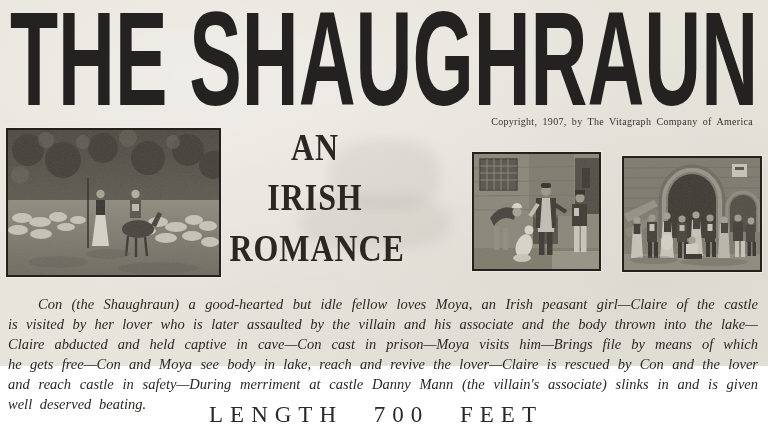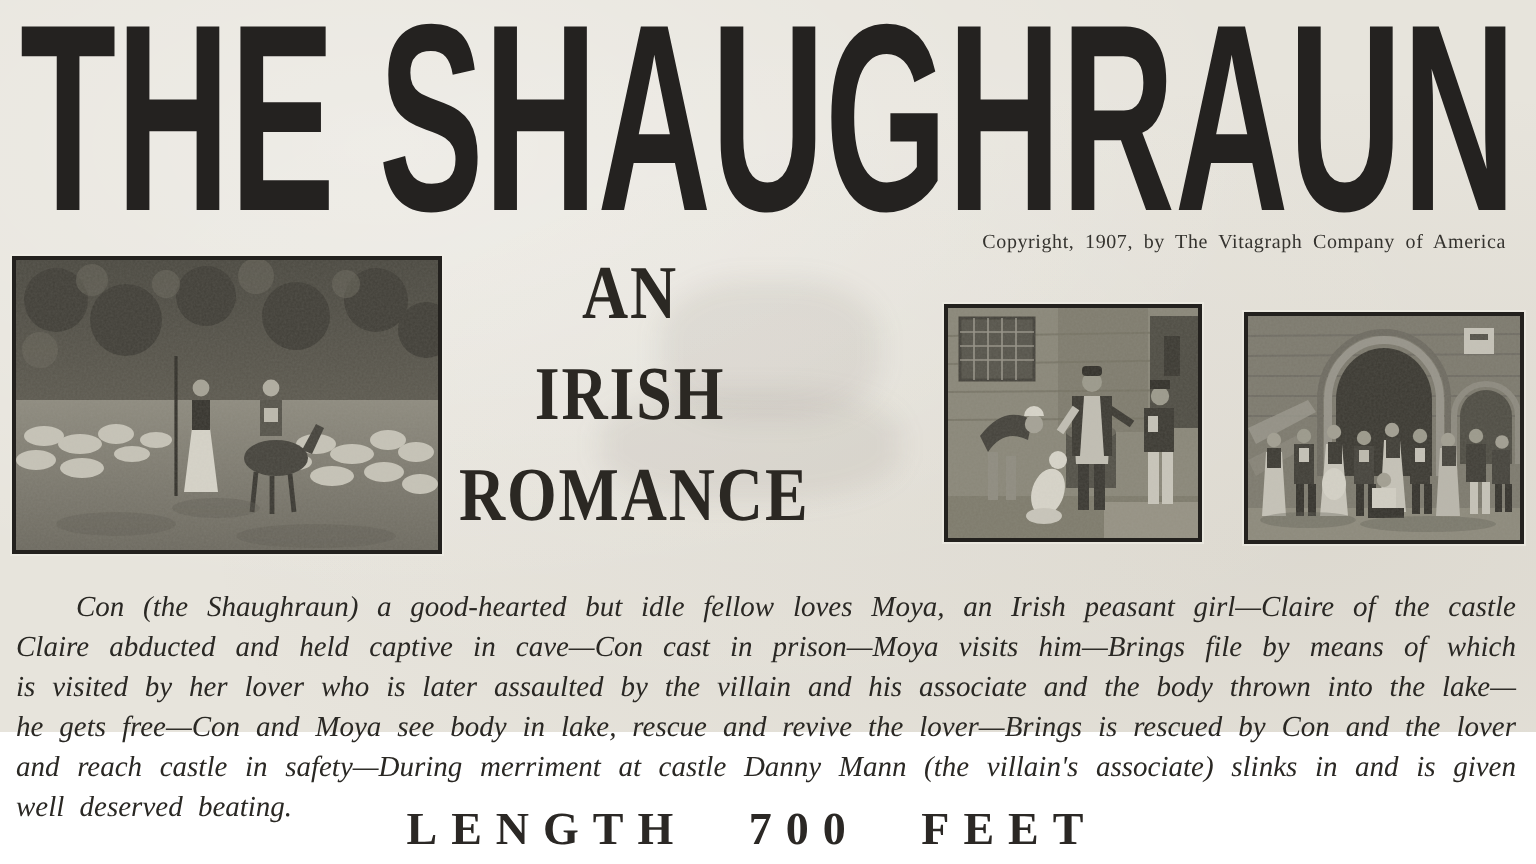--- a/index.html
+++ b/index.html
@@ -61,21 +61,21 @@
     white-space:normal;
     text-align:justify;
     text-align-last:justify;
     word-spacing:1px;
   }
   .syn-line.indent{padding-left:30px;}
   .syn-line.last{word-spacing:4px;}
   .length-line{
     position:absolute;left:0;top:402px;width:752px;
     text-align:center;
-    font-size:23px;font-weight:bold;
+    font-size:23px;font-weight:normal;
     letter-spacing:7px;word-spacing:18px;
     color:#2b2825;white-space:nowrap;
   }
 </style>
 </head>
 <body>
 
 <div class="page">
 
   <svg class="title-svg" width="764" height="100" viewBox="0 0 764 66" preserveAspectRatio="none">
@@ -321,22 +321,22 @@
       <g fill="#5f5d53" opacity="0.35">
         <ellipse cx="30" cy="102" rx="24" ry="4"></ellipse>
           <ellipse cx="90" cy="104" rx="34" ry="4"></ellipse>
       </g>
       <rect x="0" y="0" width="136" height="112" filter="url(#grain)" opacity="0.5"></rect>
     </svg>
   </div>
 
   <div class="synopsis">
     <div class="syn-line jl indent">Con (the Shaughraun) a good-hearted but idle fellow loves Moya, an Irish peasant girl—Claire of the castle</div>
+    <div class="syn-line jl">is visited by her lover who is later assaulted by the villain and his associate and the body thrown into the lake—</div>
     <div class="syn-line jl">Claire abducted and held captive in cave—Con cast in prison—Moya visits him—Brings file by means of which</div>
-    <div class="syn-line jl">is visited by her lover who is later assaulted by the villain and his associate and the body thrown into the lake—</div>
-    <div class="syn-line jl">he gets free—Con and Moya see body in lake, rescue and revive the lover—Brings is rescued by Con and the lover</div>
+    <div class="syn-line jl">he gets free—Con and Moya see body in lake, reach and revive the lover—Claire is rescued by Con and the lover</div>
     <div class="syn-line jl">and reach castle in safety—During merriment at castle Danny Mann (the villain's associate) slinks in and is given</div>
     <div class="syn-line last">well deserved beating.</div>
   </div>
 
   <div class="length-line">LENGTH 700 FEET</div>
 
 </div>
 
 </body></html>

